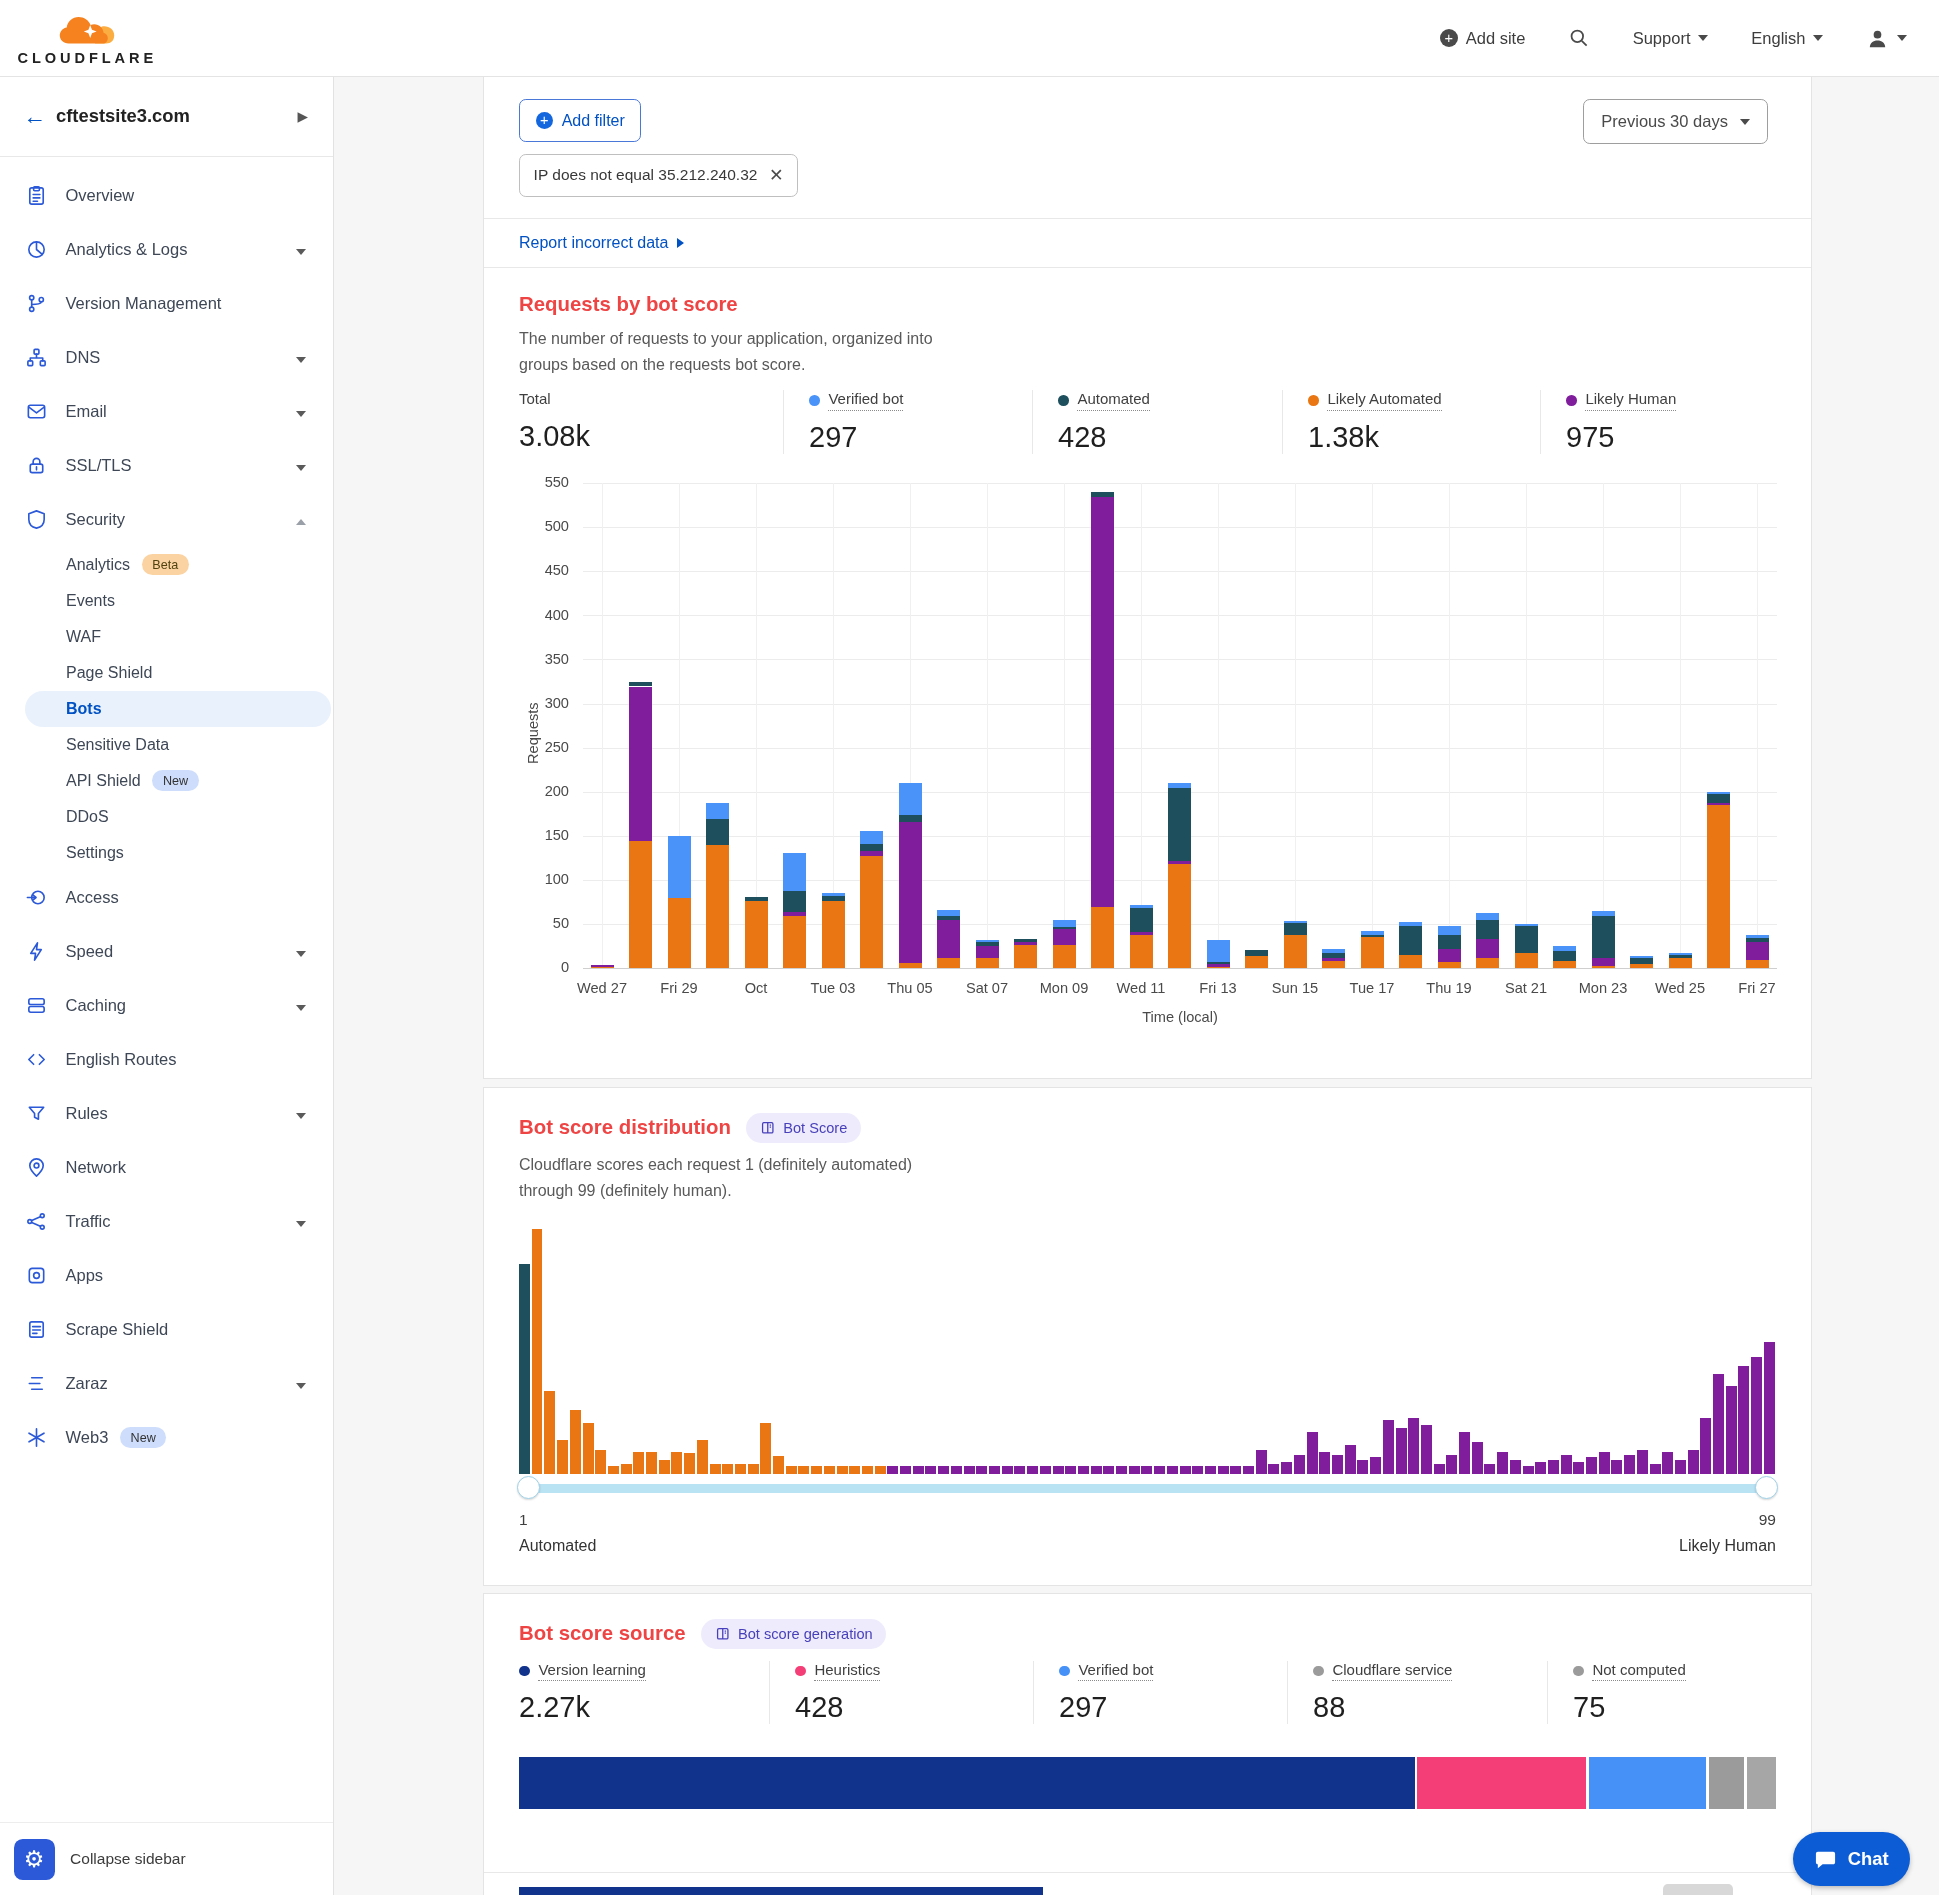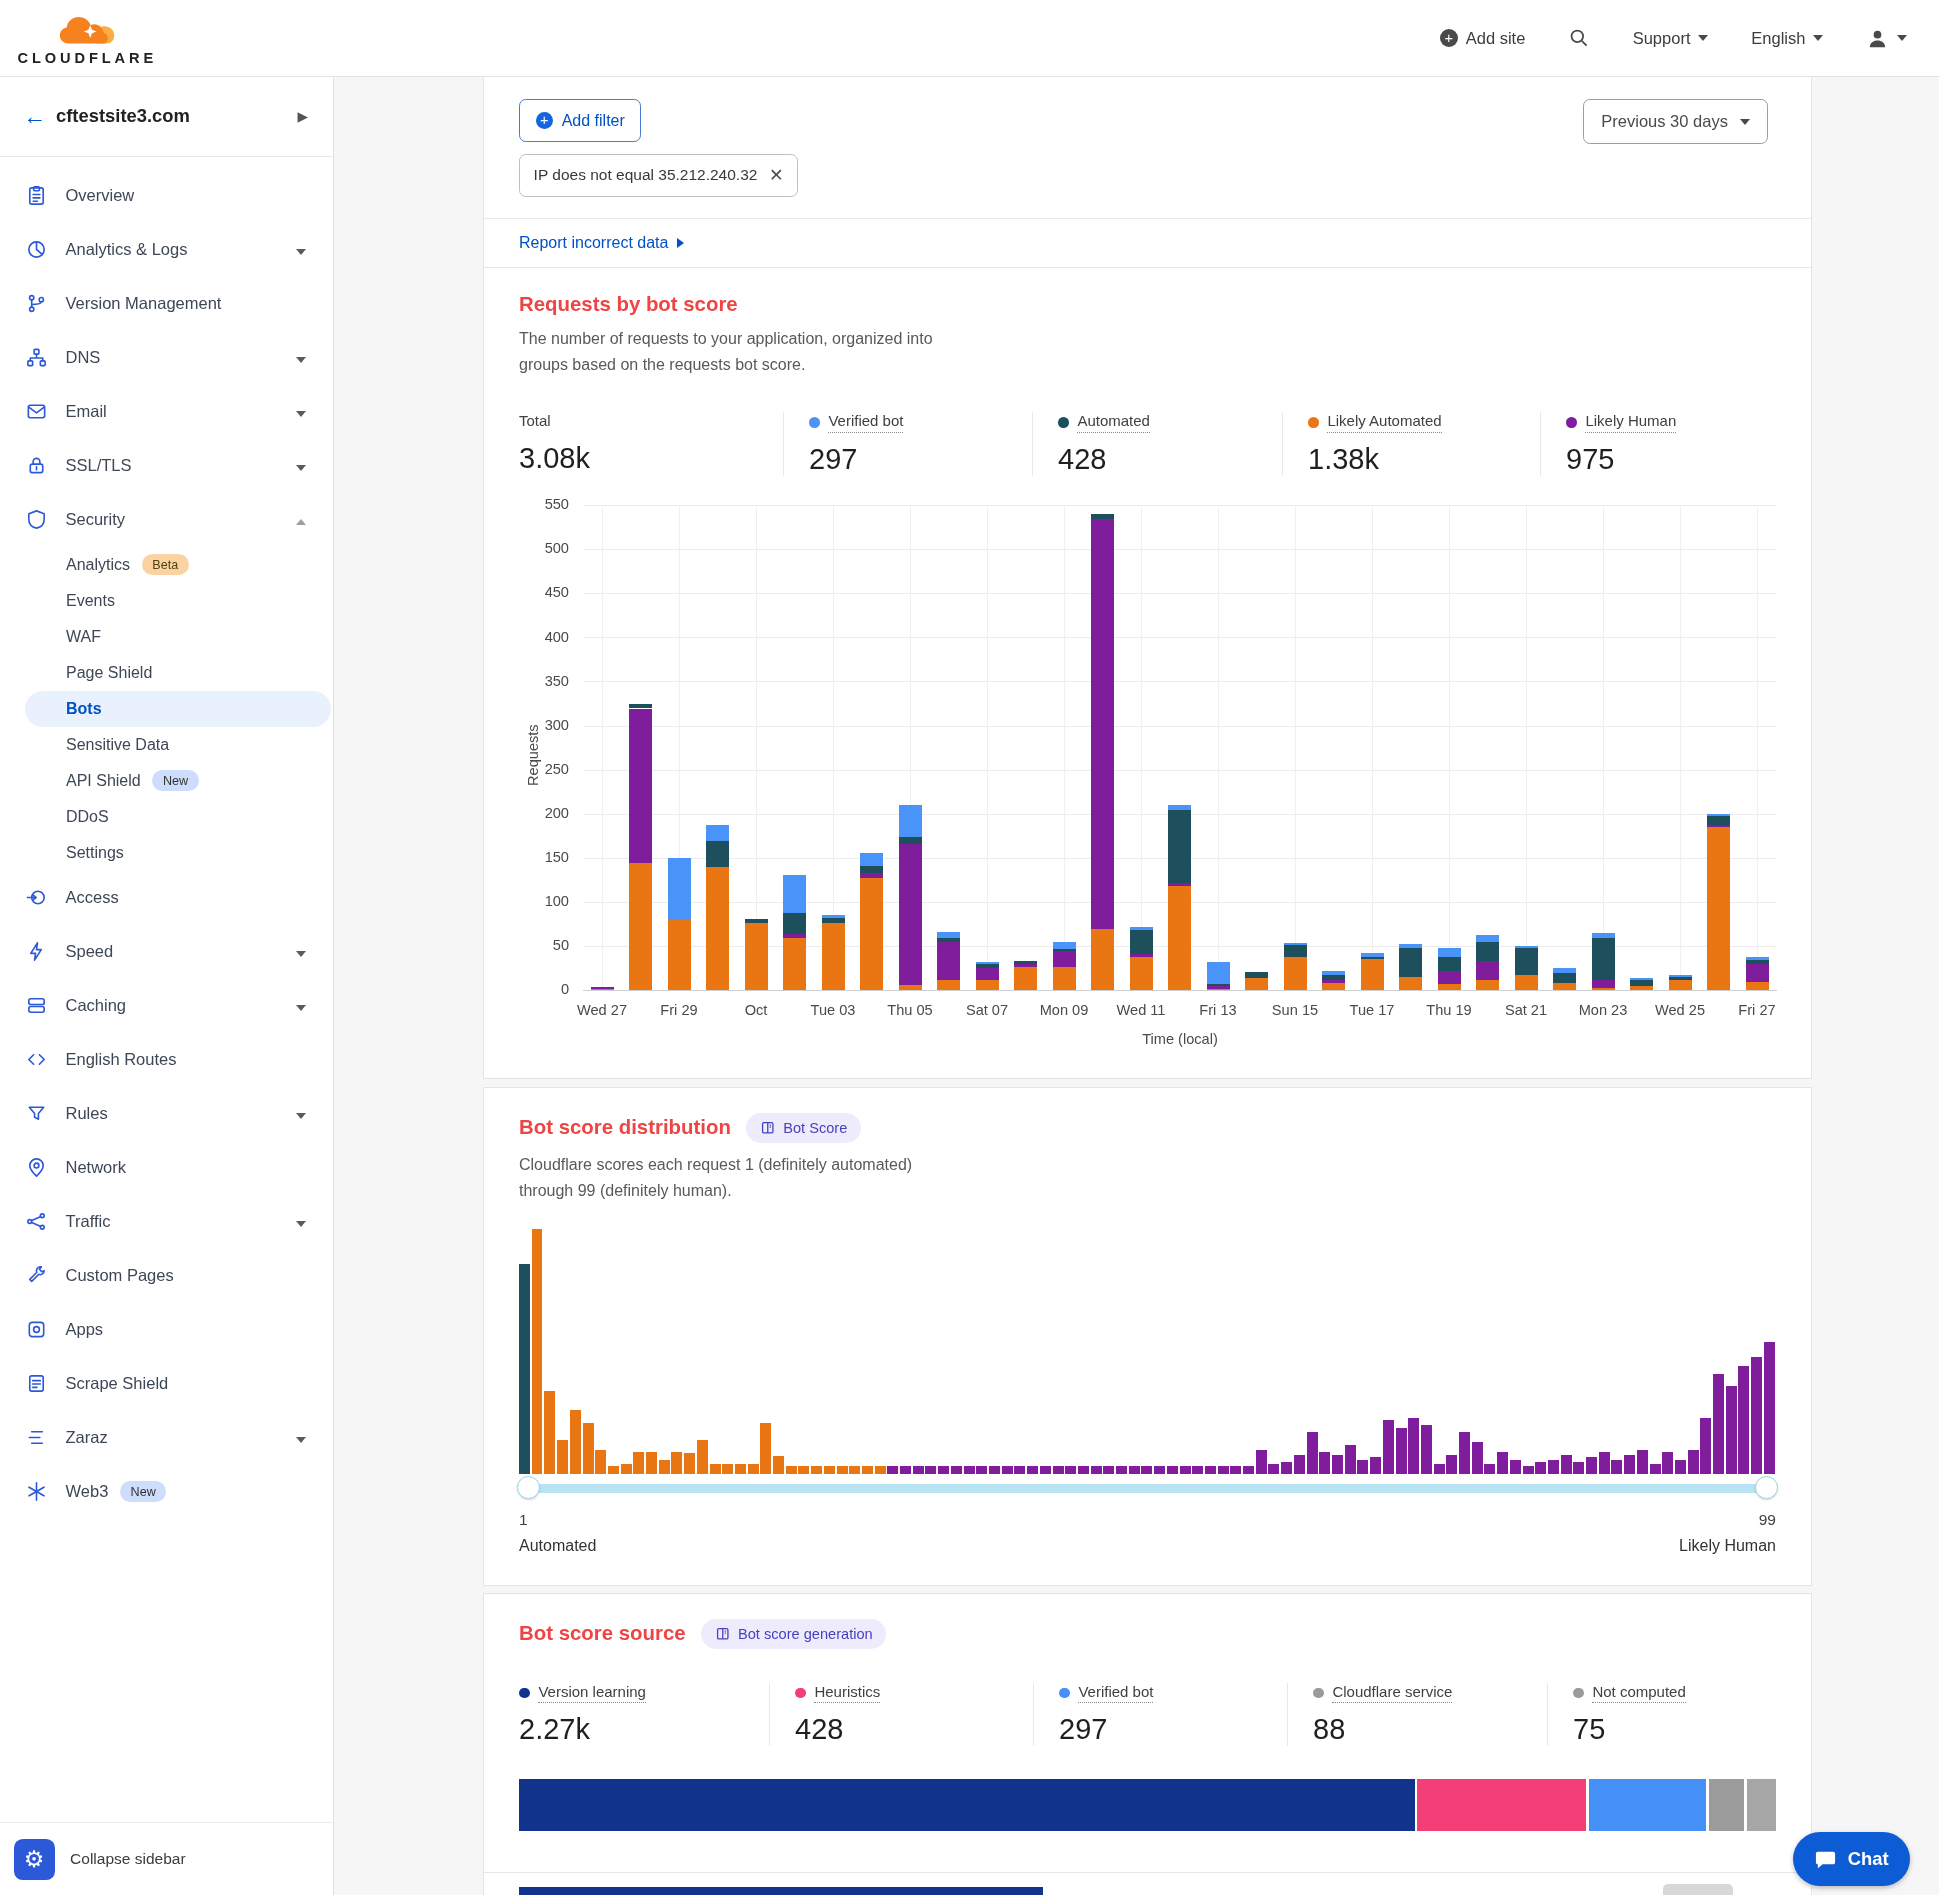--- a/index.html
+++ b/index.html
@@ -62,21 +62,21 @@
   .play{width:0;height:0;border-top:5.8px solid transparent;border-bottom:5.8px solid transparent;border-left:7.8px solid #0051c3;}
   
   .section{padding:25px 35px 0 35px;position:relative;}
   .sec-title-row{display:flex;align-items:center;gap:15.5px;}
   .sec-title{font-size:20.4px;font-weight:bold;color:#ef4444;}
   .doc-badge{display:inline-flex;align-items:center;gap:7.8px;background:#eeecfc;color:#4840bb;
     font-size:14.6px;padding:6.8px 13.6px;border-radius:15.5px;cursor:pointer;}
   .doc-badge svg{width:15.5px;height:15.5px;}
   .sec-desc{font-size:16px;color:#595959;line-height:26px;margin-top:9.7px;max-width:796px;}
   
-  .stats-row{display:flex;margin-top:34px;}
+  .stats-row{display:flex;margin-top:12px;}
   .stat-col{box-sizing:border-box;padding-right:19.4px;}
   .stat-col + .stat-col{border-left:1px solid #e8e8e8;padding-left:25px;}
   .stat-label{display:flex;align-items:center;gap:8.7px;font-size:15px;color:#3f3f3f;}
   .stat-label .lbl{padding-bottom:2.9px;}
   .stat-label .lbl.dotted{border-bottom:1.5px dotted #8a8a8a;}
   .stat-dot{width:10.7px;height:10.7px;border-radius:50%;flex:0 0 10.7px;}
   .stat-value{font-size:29px;color:#1f1f1f;font-weight:500;margin-top:9.7px;}
   
   .chart1-wrap{position:relative;height:567px;margin-top:29px;}
   .c1-ylabel{position:absolute;left:0;width:50px;text-align:right;font-size:14.6px;color:#4a4a4a;}
@@ -317,28 +317,20 @@
         <span class="nav-icon">
           <svg viewBox="0 0 24 24" fill="none" stroke="currentColor" stroke-width="1.7" stroke-linecap="round" stroke-linejoin="round">
             <circle cx="5" cy="12" r="2"></circle>
             <circle cx="18" cy="6" r="2"></circle>
             <circle cx="18" cy="18" r="2"></circle>
             <path d="M7 11l9-4M7 13l9 4"></path>
           </svg>
         </span>
         <span class="nav-label">Traffic</span>
         <span class="nav-chevron"><span class="chev-down" style="display:inline-block;"></span></span>
-      </div>
-      <div class="nav-item">
-        <span class="nav-icon">
-          <svg viewBox="0 0 24 24" fill="none" stroke="currentColor" stroke-width="1.7" stroke-linecap="round" stroke-linejoin="round">
-            <path d="M20 7a4 4 0 0 1-5.6 3.7L7 18.1 5 16l7.4-7.4A4 4 0 0 1 17 3l-2 2.5L17.5 8z"></path>
-          </svg>
-        </span>
-        <span class="nav-label">Custom Pages</span>
       </div>
       <div class="nav-item">
         <span class="nav-icon">
           <svg viewBox="0 0 24 24" fill="none" stroke="currentColor" stroke-width="1.7" stroke-linecap="round" stroke-linejoin="round">
             <rect x="4.5" y="4.5" width="15" height="15" rx="3"></rect>
             <circle cx="12" cy="12" r="3"></circle>
           </svg>
         </span>
         <span class="nav-label">Apps</span>
       </div>

